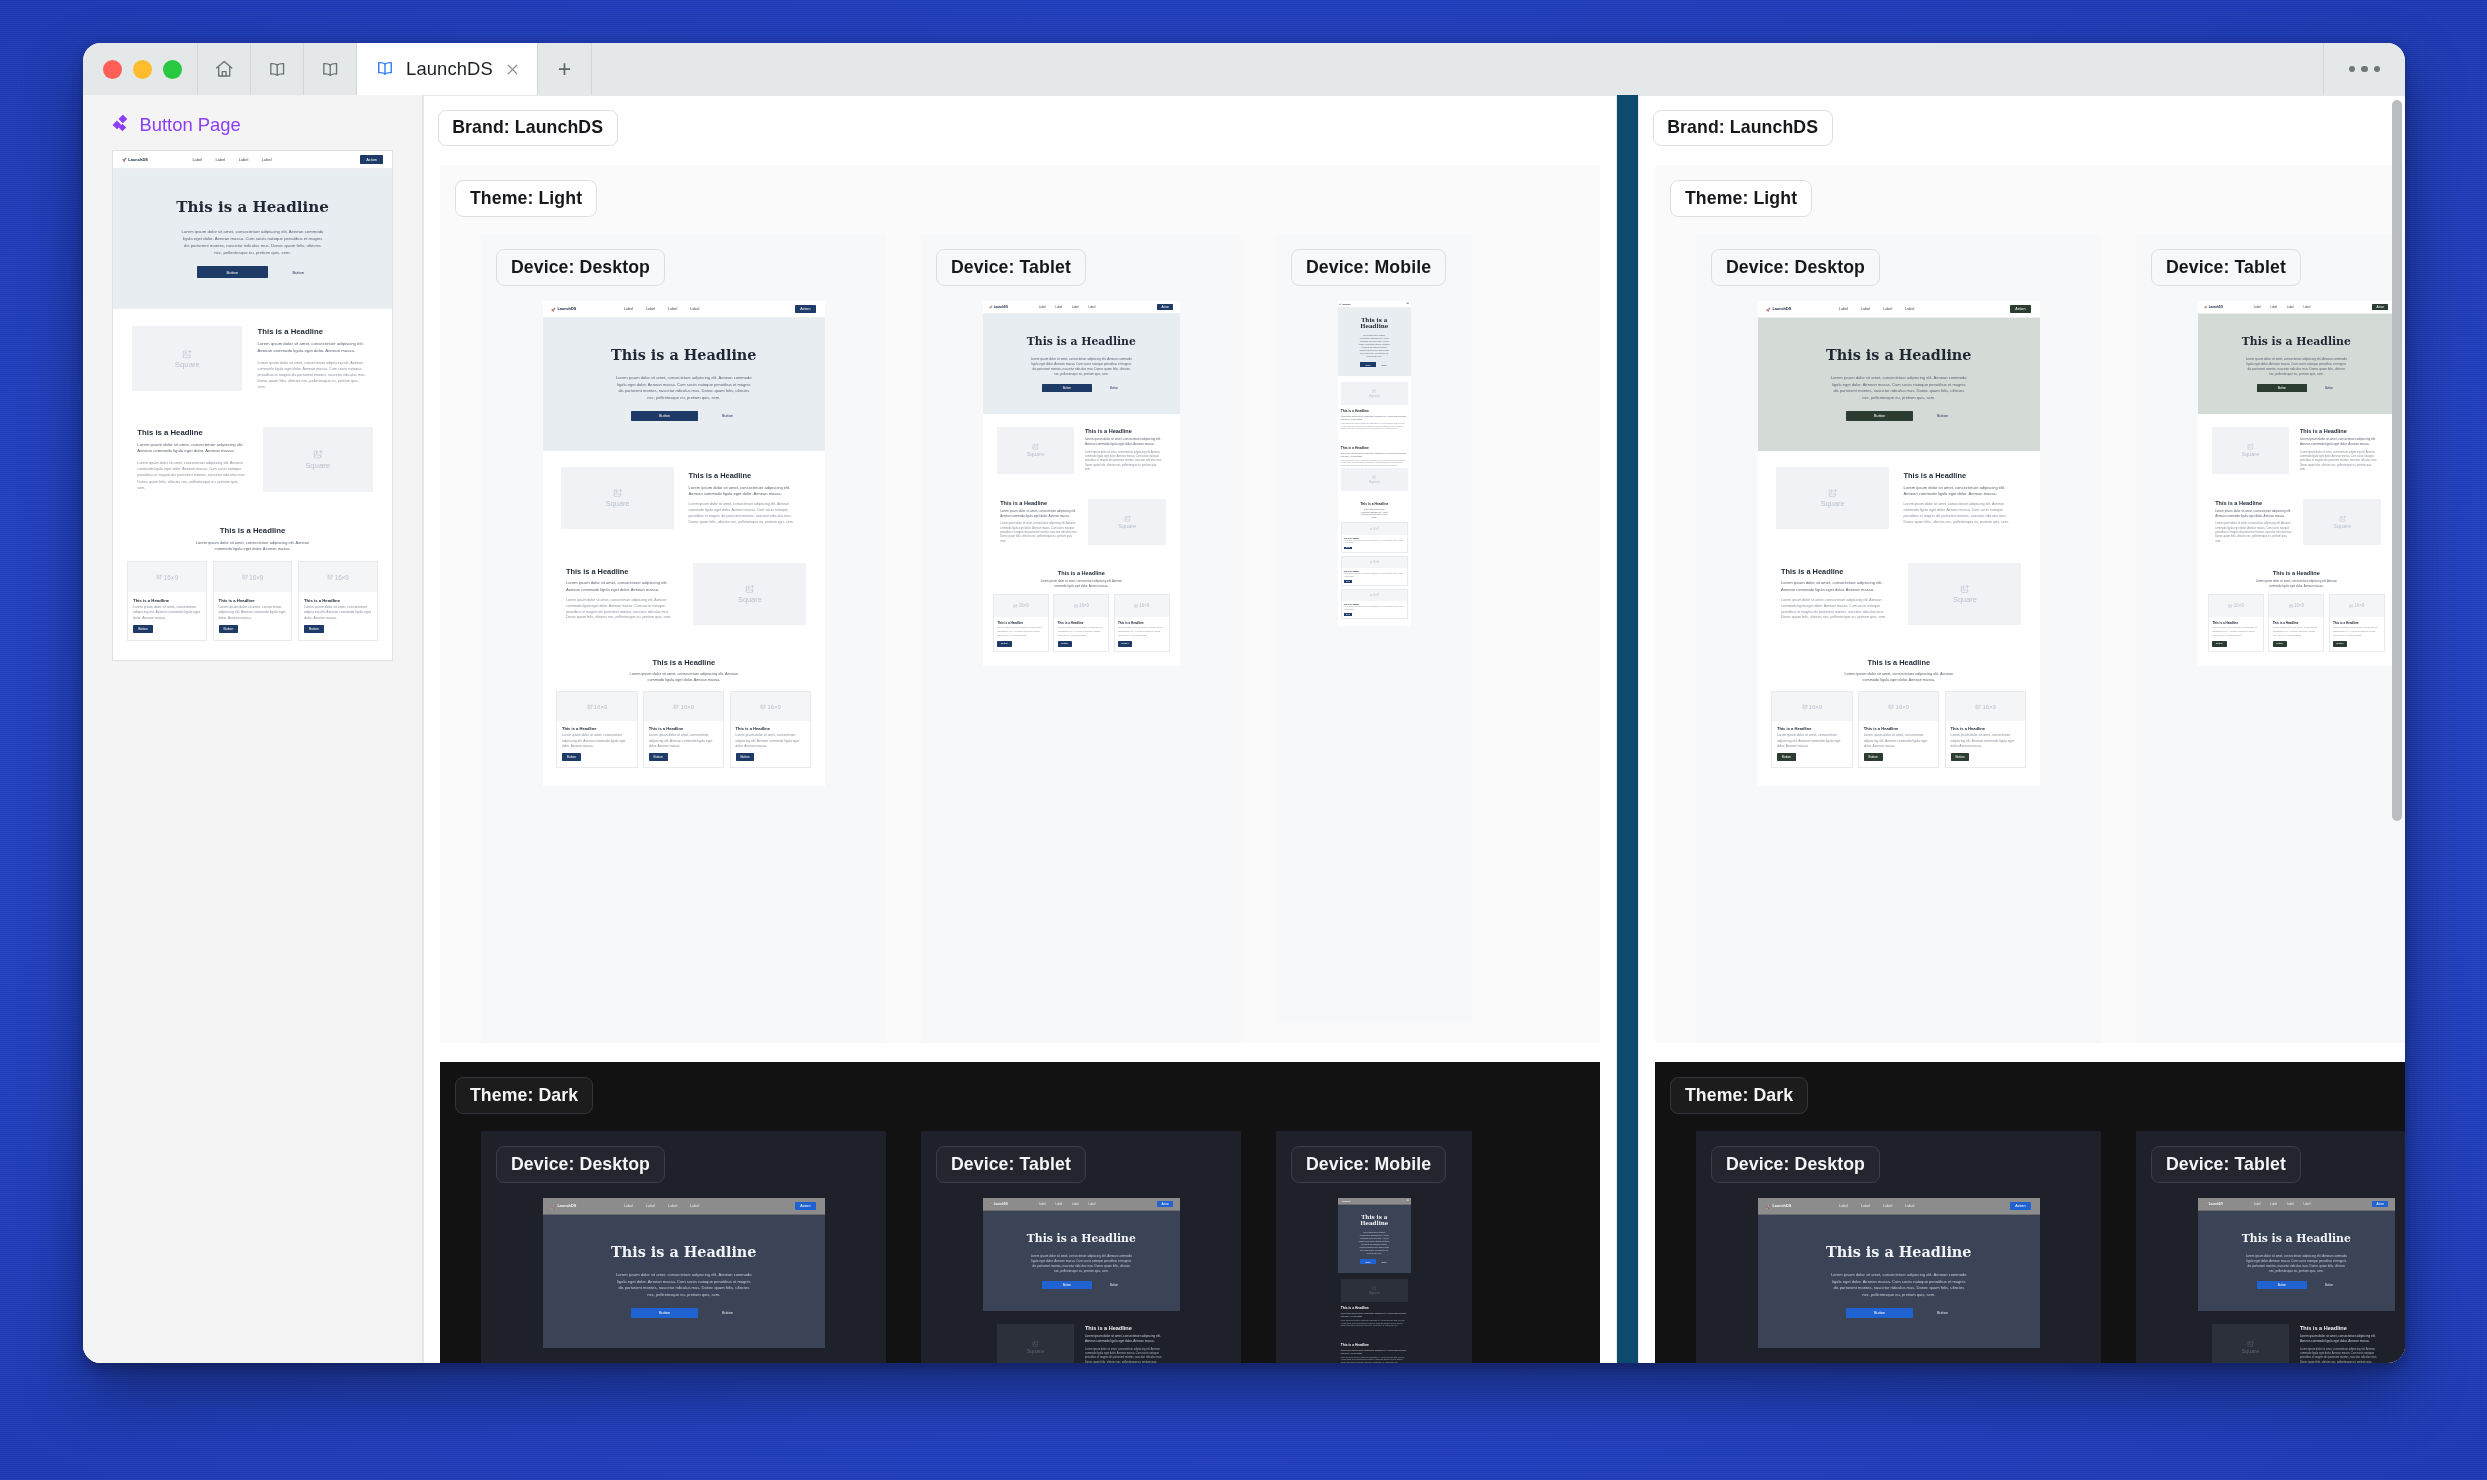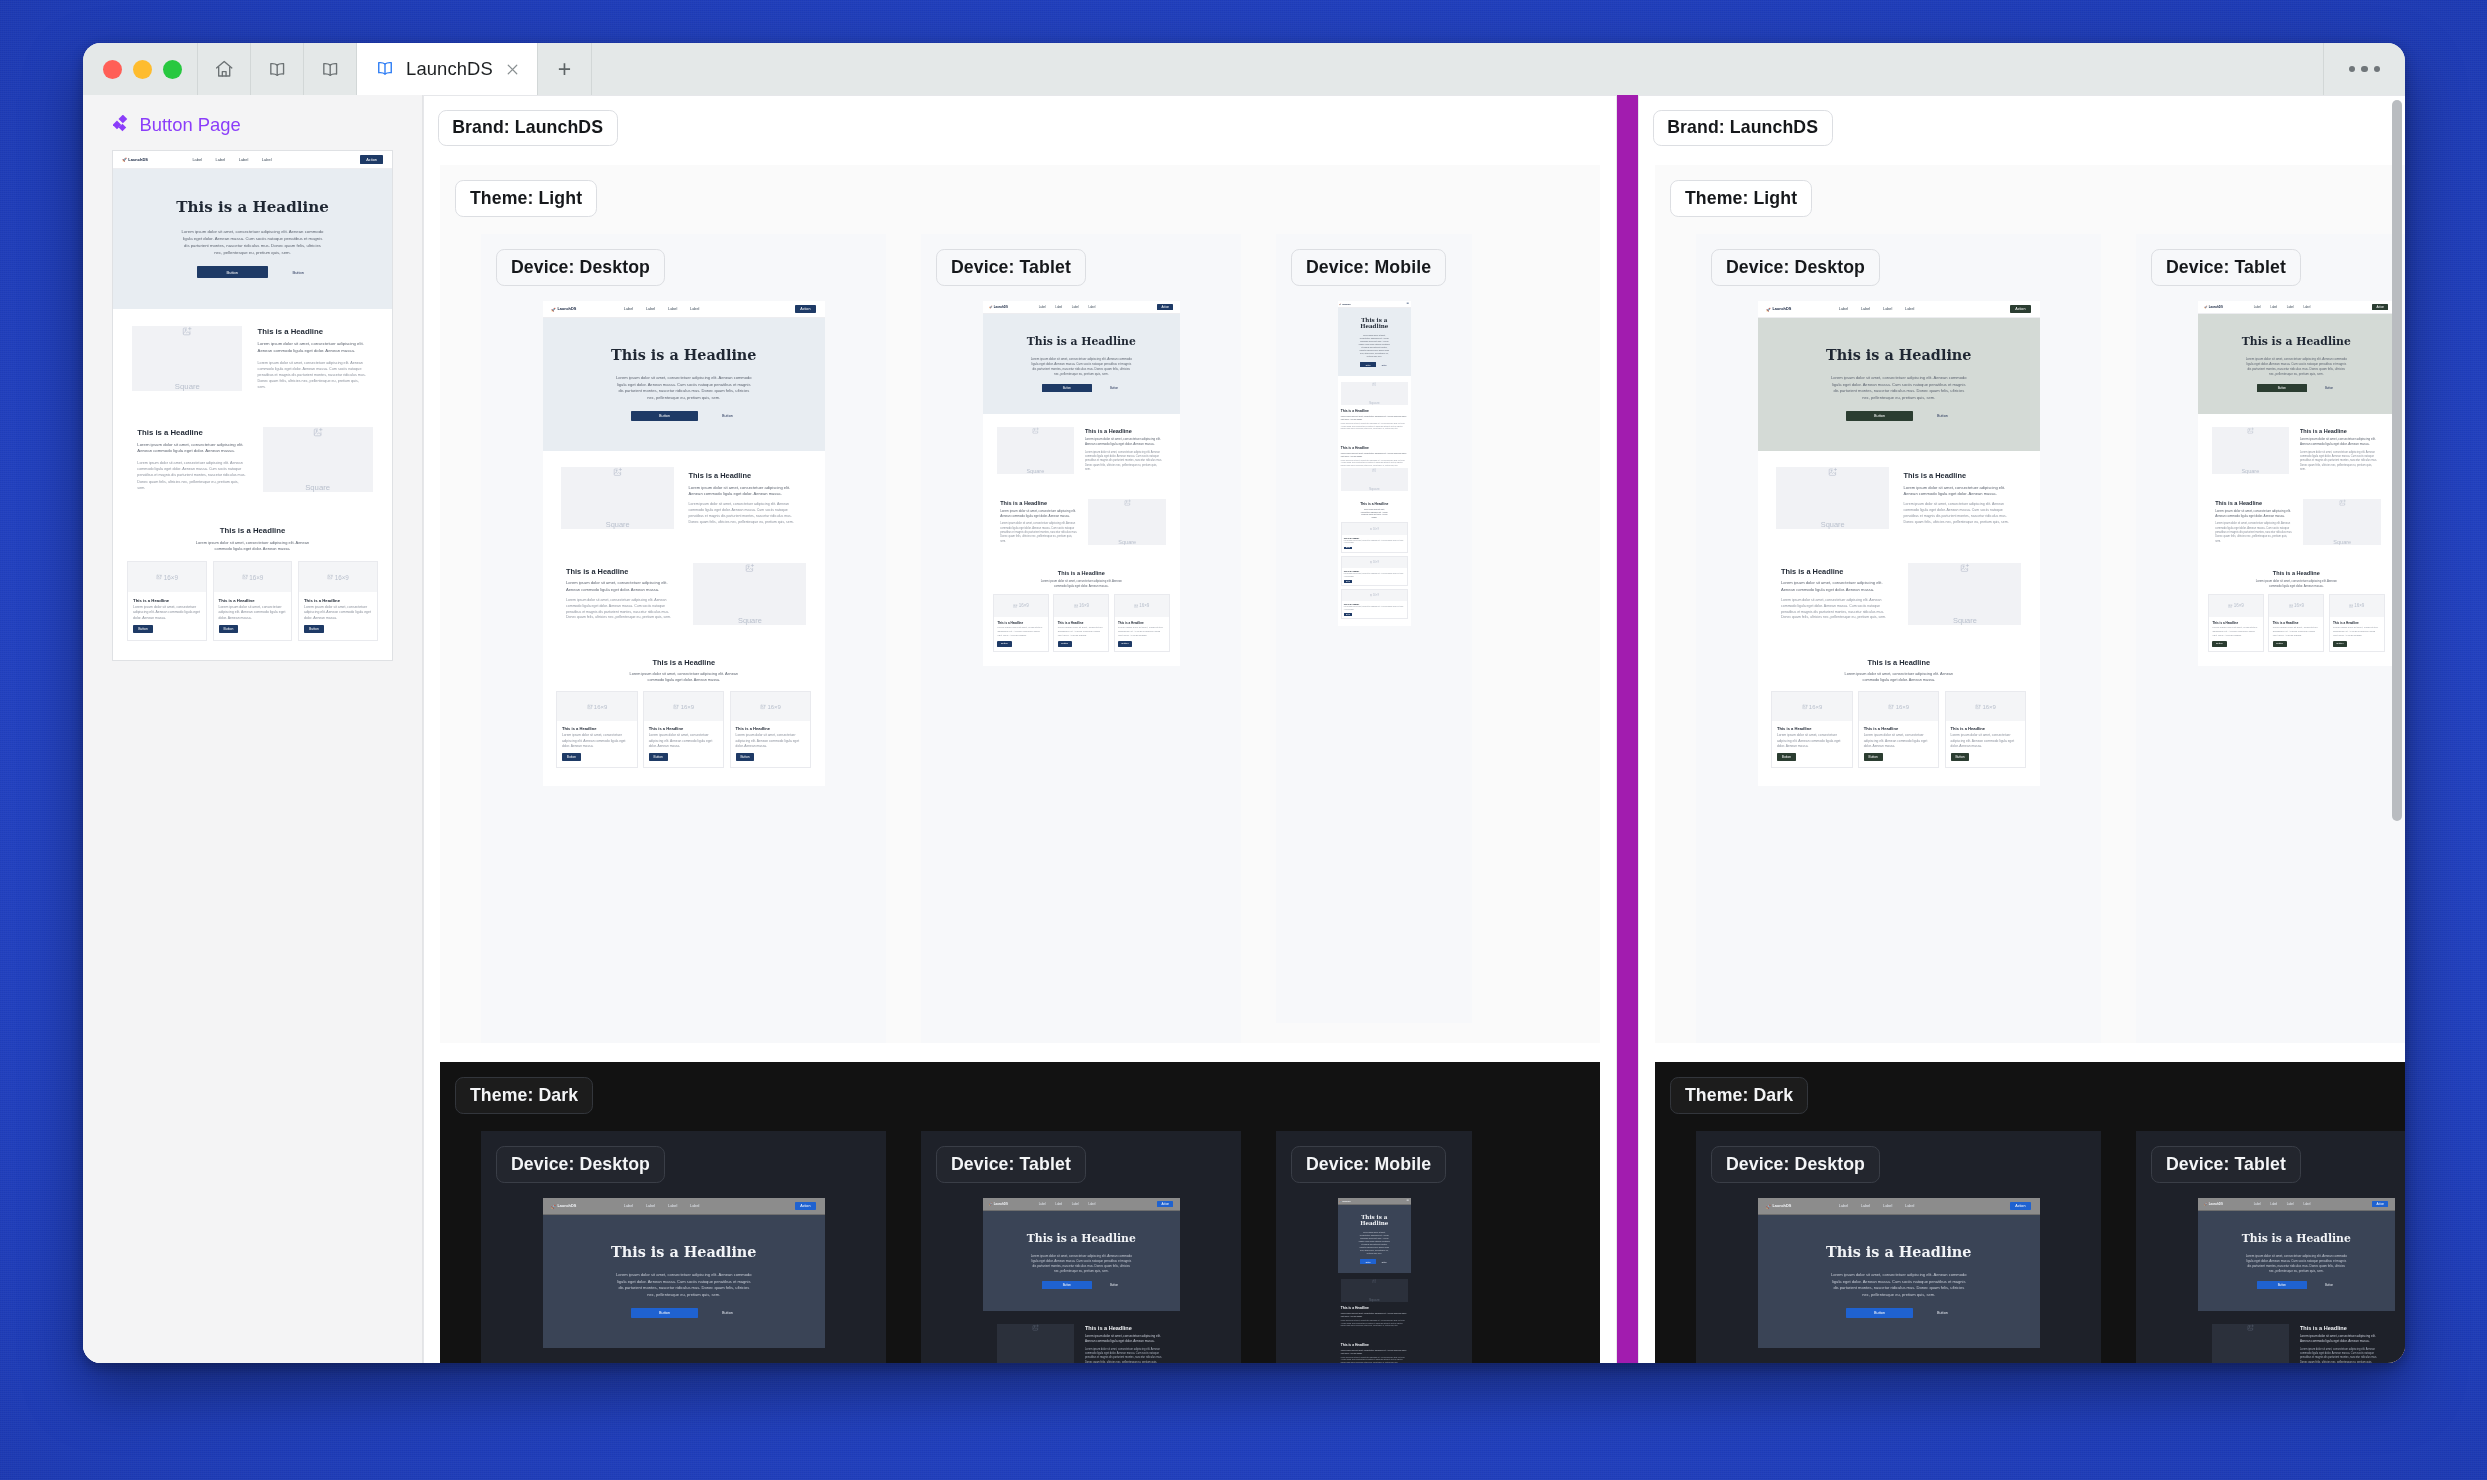--- a/index.html
+++ b/index.html
@@ -106,35 +106,35 @@
   .pv .nav .action { margin-left: auto; border-radius: .22em; }
   .pv .hero { text-align: center; }
   .pv .hero h1 { font-family: "DejaVu Serif", serif; font-weight: 700; color: #1f2733; }
   .pv .hero p { color: #5d6470; margin: 0 auto; }
   .pv .hero .btns { display: flex; justify-content: center; align-items: center; }
   .pv .btn-primary { color: #fff; display:flex; align-items:center; justify-content:center; border-radius: .2em; }
   .pv .btn-ghost { color: #26355a; display:flex; align-items:center; justify-content:center; }
   .pv .split { display: flex; align-items: center; }
   .pv .ph {
     background: #f1f2f5; display: flex; flex-direction: column;
-    align-items: center; justify-content: space-between; color: #b9c0cd;
+    align-items: center; justify-content: center; color: #b9c0cd;
   }
   .pv .ph .ph-label { font-weight: 500; }
   .pv h2 { color: #1f2733; font-weight: 700; }
   .pv .body-1 { color: #6d737f; }
   .pv .body-2 { color: #8a909b; }
   .pv .cards { display: flex; }
   .pv .card { background: #fff; border: 0.7px solid #e9eaee; display: flex; flex-direction: column; }
   .pv .card .card-img { background: #f4f5f7; display:flex; align-items:center; justify-content:center; color:#b9c0cd; gap:.3em; }
   .pv .center-block { text-align: center; }
 
   
   .canvas {
     flex: 1 1 auto; position: relative; overflow: hidden;
-    background: #a21caf;
+    background: #0c4a6e;
   }
   .canvas-inner { position: absolute; left: 0; top: 0; width: 2246px; height: 1633px; }
 
   .brand-panel {
     position: absolute; top: 0;
     background: #ffffff;
     border: 0.7px solid #e6e7ea;
     padding: 0;
   }
   .pill {

